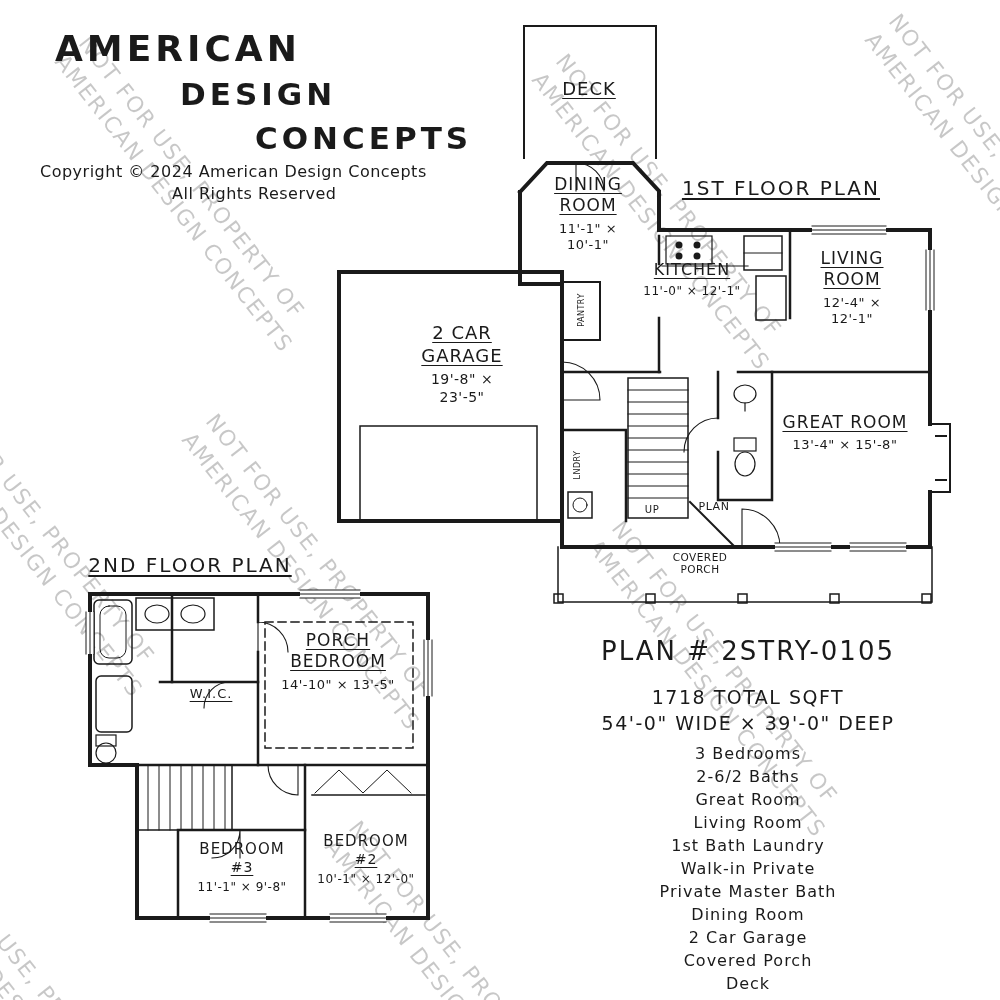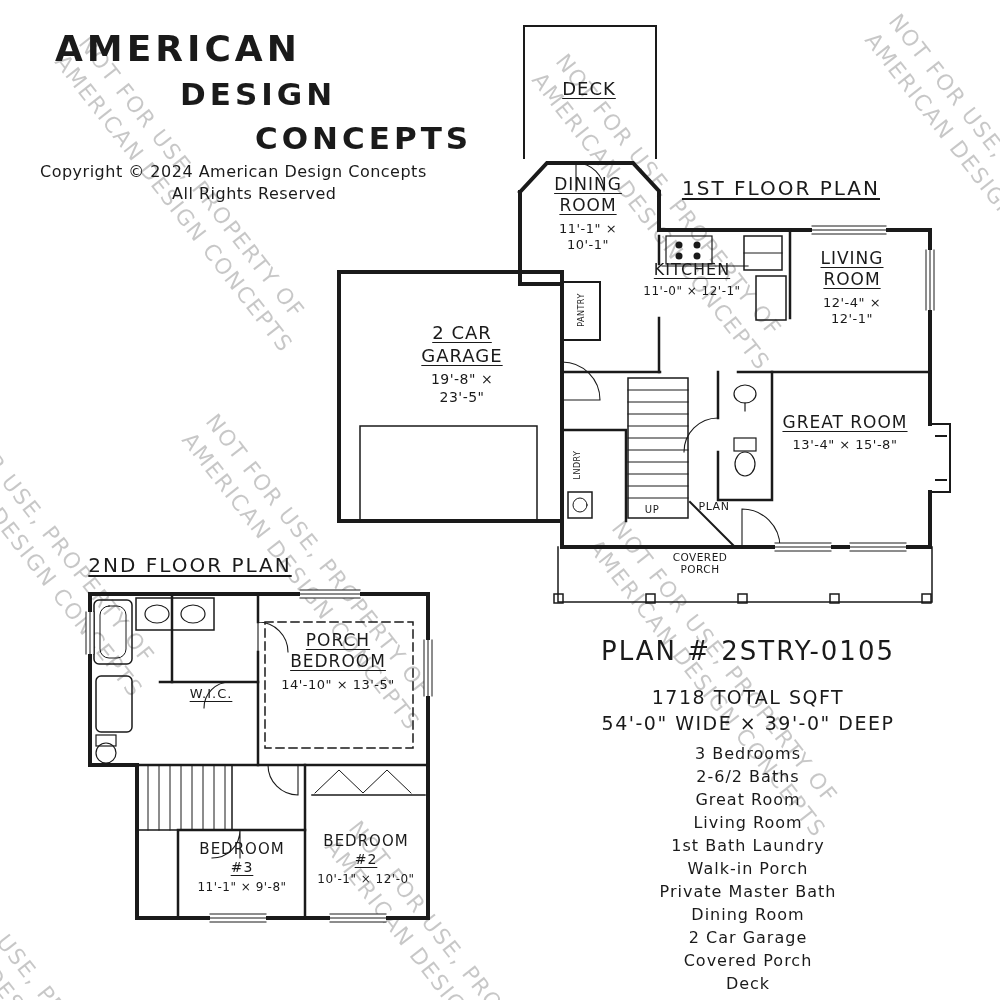--- a/index.html
+++ b/index.html
@@ -266,21 +266,21 @@
   <div class="summary">
     <div class="plan-num">PLAN # 2STRY-0105</div>
     <div class="sqft">1718 TOTAL SQFT</div>
     <div class="wdim">54'-0" WIDE × 39'-0" DEEP</div>
     <div class="features">
       <div class="feature">3 Bedrooms</div>
       <div class="feature">2-6/2 Baths</div>
       <div class="feature">Great Room</div>
       <div class="feature">Living Room</div>
       <div class="feature">1st Bath Laundry</div>
-      <div class="feature">Walk-in Porch</div>
+      <div class="feature">Walk-in Private</div>
       <div class="feature">Private Master Bath</div>
       <div class="feature">Dining Room</div>
       <div class="feature">2 Car Garage</div>
       <div class="feature">Covered Porch</div>
       <div class="feature">Deck</div>
     </div>
   </div>
 
 </div>
 

